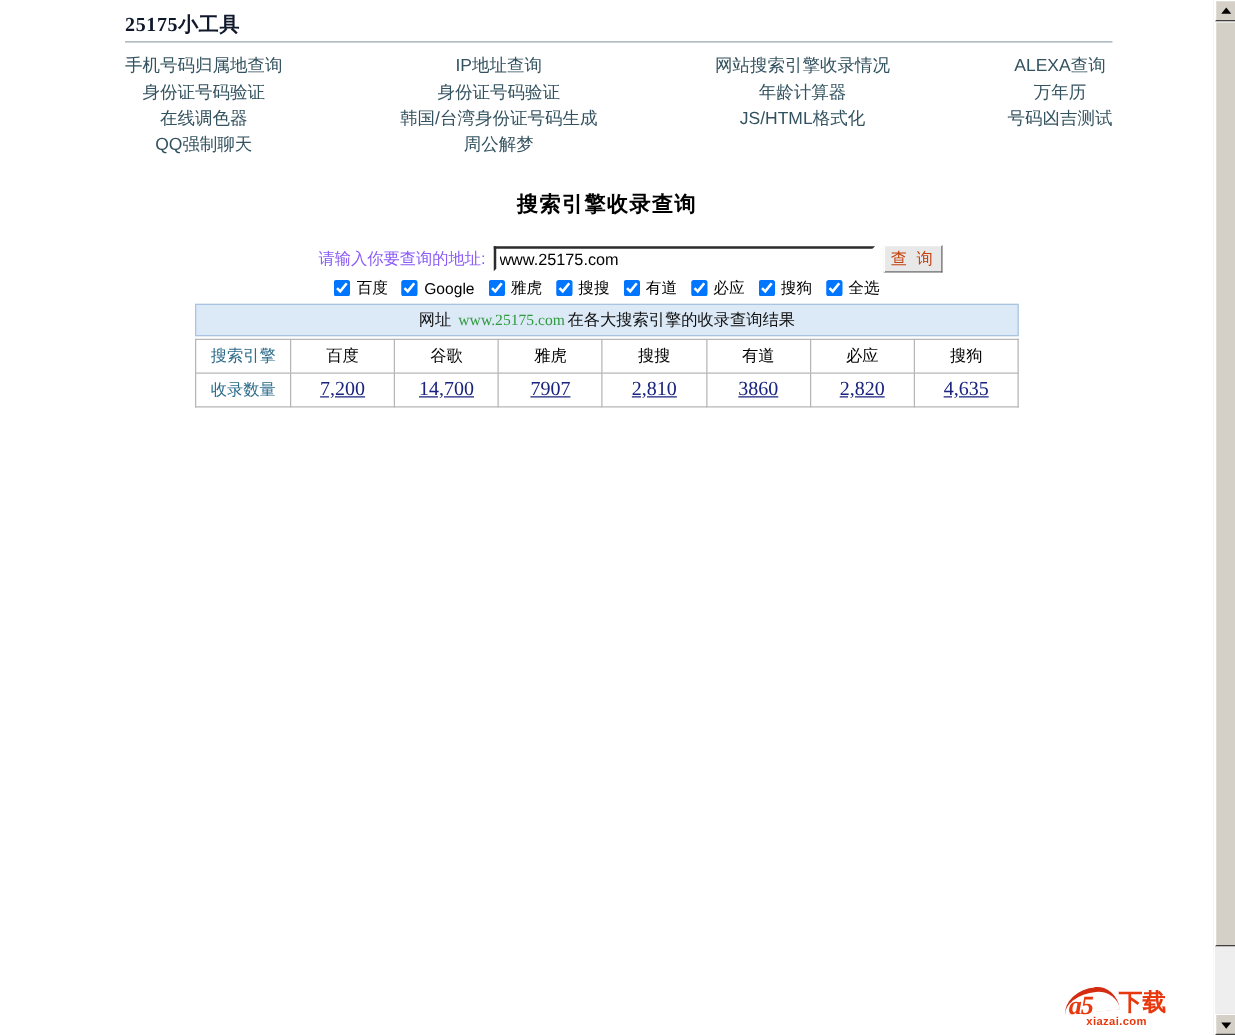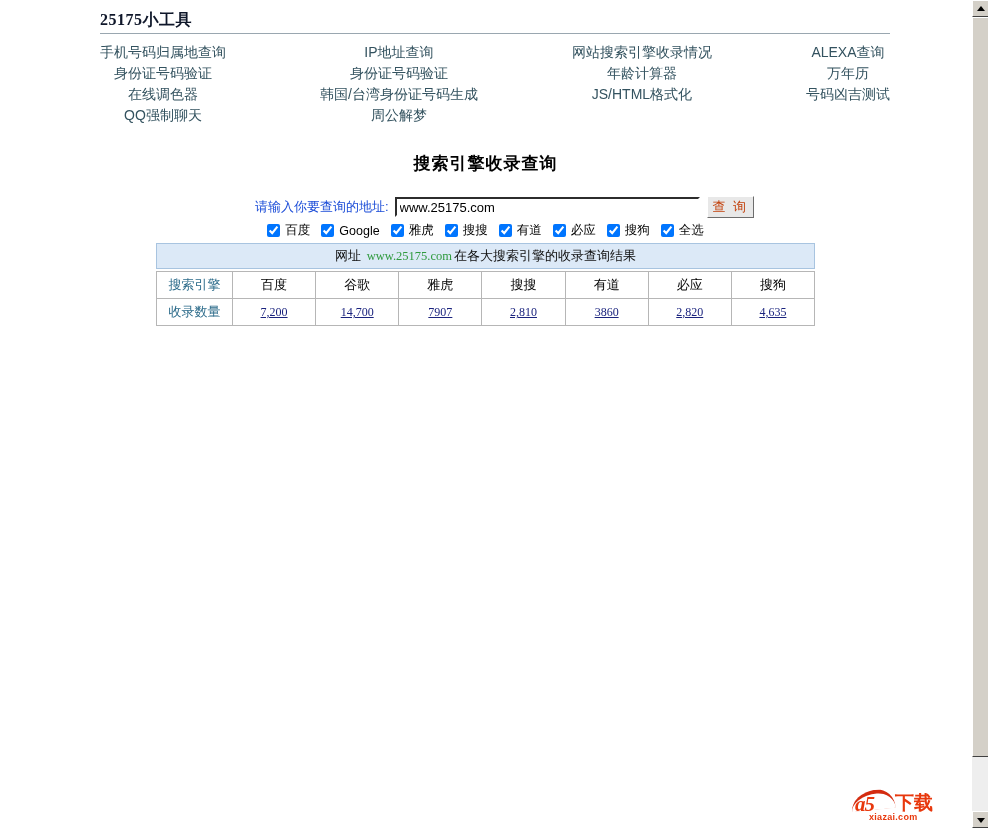--- a/index.html
+++ b/index.html
@@ -144,21 +144,21 @@
     position: absolute;
     left: 0;
     top: 196px;
     width: 971px;
     display: flex;
     justify-content: center;
     align-items: center;
   }
   #query-label {
     font-size: 13px;
-    color: #1d4ed8;
+    color: #8b5cf6;
     margin-right: 6px;
     margin-left: 38px;
   }
   #url-input {
     width: 305px;
     height: 20px;
     box-sizing: border-box;
     font-family: "Liberation Sans", sans-serif;
     font-size: 13px;
     padding: 1px 3px;
@@ -256,21 +256,21 @@
     margin-left: 40px;
   }
   #result-table td.rowhead {
     width: 75px;
     color: #2c6b8a;
   }
   #result-table td a {
     color: #1a237e;
     text-decoration: underline;
     font-family: "Liberation Serif", "DejaVu Serif", serif;
-    font-size: 12px;
+    font-size: 16px;
   }
 
   
   #watermark {
     position: absolute;
     right: 22px;
     bottom: 6px;
     width: 98px;
     height: 34px;
     overflow: hidden;

